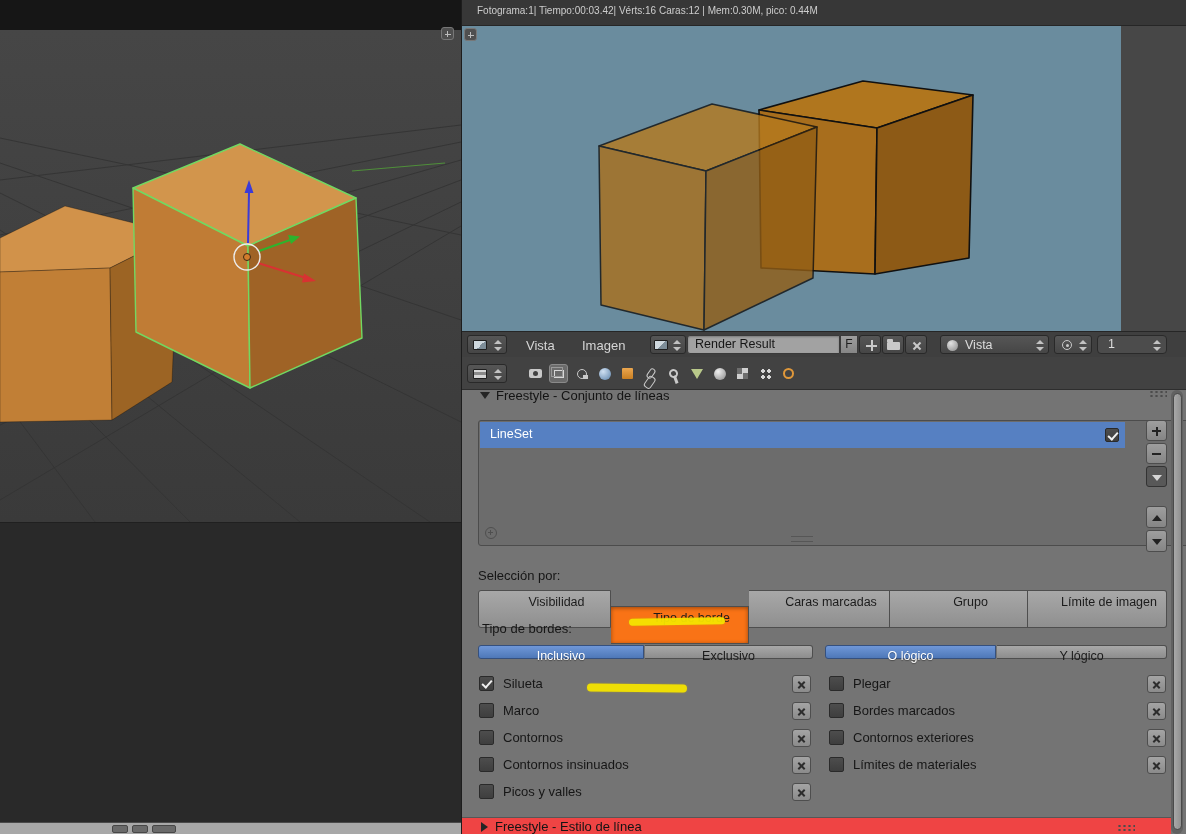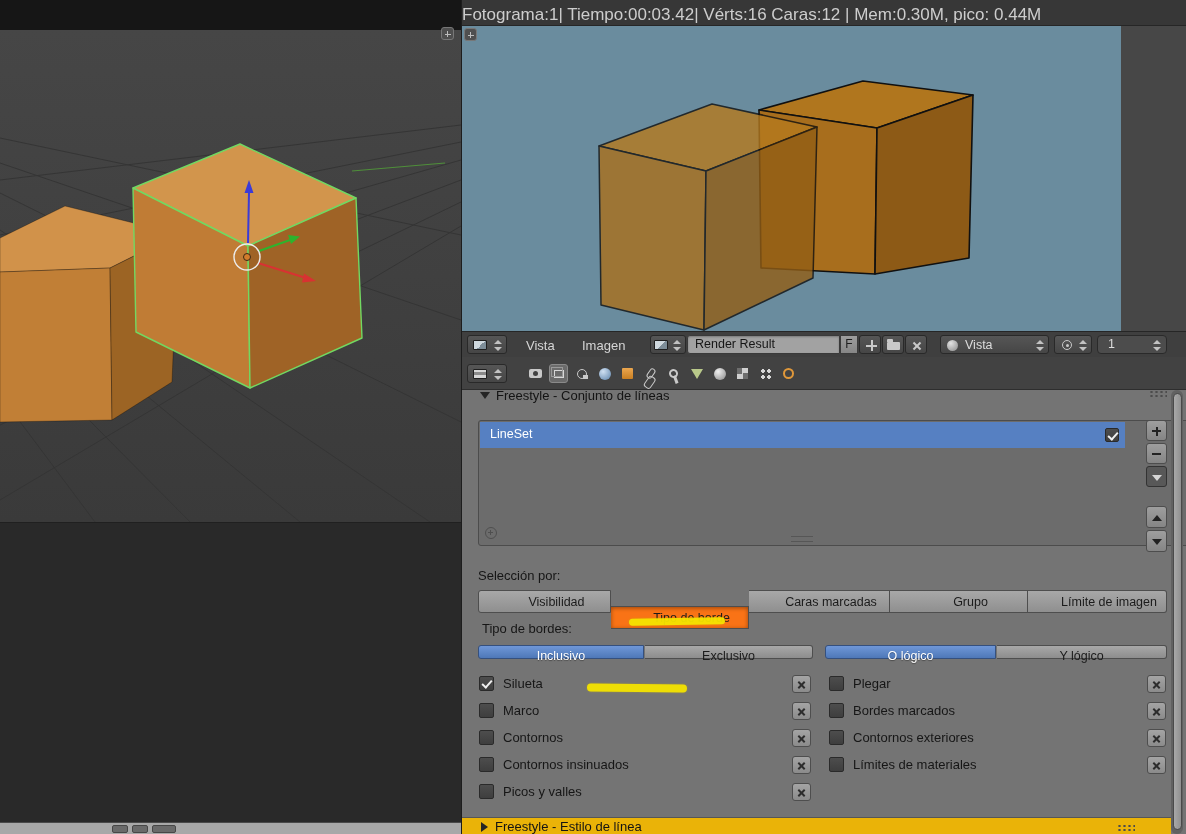--- a/index.html
+++ b/index.html
@@ -13,21 +13,21 @@
     border:1px solid #292929;border-radius:3px;color:#d5d5d5;font-size:12px;}
   .updn{position:absolute;right:4px;top:4px;width:8px;height:11px;}
   .updn::before{content:"";position:absolute;top:0;left:0;border-left:4px solid transparent;
     border-right:4px solid transparent;border-bottom:4px solid #c2c2c2;}
   .updn::after{content:"";position:absolute;top:7px;left:0;border-left:4px solid transparent;
     border-right:4px solid transparent;border-top:4px solid #c2c2c2;}
   .seg{position:absolute;height:14px;line-height:21px;text-align:center;font-size:12.5px;
     color:#1b1b1b;background:linear-gradient(#a8a8a8,#8d8d8d);border:1px solid #4e4e4e;}
   .seg.blue{background:linear-gradient(#6f97d8,#4e78b8);border-color:#35507e;color:#fff;
     text-shadow:0 1px 1px rgba(0,0,0,.35);}
-  .tab{height:23px;line-height:22px;text-align:center;font-size:12.5px;color:#1b1b1b;
+  .tab{height:38px;line-height:22px;text-align:center;font-size:12.5px;color:#1b1b1b;
     background:linear-gradient(#a8a8a8,#8f8f8f);border:1px solid #4e4e4e;border-left:none;
     display:inline-block;vertical-align:top;padding-left:24px;}
   .tab:first-child{border-left:1px solid #4e4e4e;border-radius:3px 0 0 3px;}
   .tab:last-child{border-radius:0 3px 3px 0;}
   .tab.pressed{background:#f97316;box-shadow:inset 0 1px 4px rgba(0,0,0,.4);margin-top:16px;}
   .chk{position:absolute;width:15px;height:15px;background:linear-gradient(#4d4d4d,#3e3e3e);
     border:1px solid #2a2a2a;border-radius:2px;}
   .chk.checked::after{content:"";position:absolute;left:4px;top:1px;width:4px;height:8px;
     border:solid #f0f0f0;border-width:0 2px 2px 0;transform:rotate(42deg);}
   .xbtn{position:absolute;width:19px;height:18px;background:linear-gradient(#a4a4a4,#8b8b8b);
@@ -58,21 +58,21 @@
   #v3d{left:0;top:0;width:461px;height:822px;background:#3c3c3c;}
   #v3d-top{left:0;top:0;width:461px;height:30px;background:#161616;}
   #v3d-canvas{left:0;top:30px;width:461px;height:492px;}
   #v3d-low{left:0;top:522px;width:461px;height:300px;background:#292929;border-top:1px solid #202020;}
   #timeline{left:0;top:822px;width:461px;height:12px;background:#a8a8a8;border-top:1px solid #4a4a4a;}
   .tl-btn{position:absolute;top:2px;width:16px;height:8px;background:#6a6a6a;border:1px solid #474747;border-radius:2px;}
 
   
   #imged{left:461px;top:0;width:725px;height:357px;background:#3a3a3a;border-left:1px solid #1d1d1d;}
   #stats{left:0;top:0;width:725px;height:26px;background:#373737;border-bottom:1px solid #262626;}
-  #stats span{position:absolute;left:0;top:5px;font-size:17px;color:#cdcdcd;}
+  #stats span{position:absolute;left:15px;top:5px;font-size:10px;color:#cdcdcd;}
   #render-canvas{left:0;top:26px;width:725px;height:305px;background:#474747;}
   #render-blue{left:0;top:0;width:659px;height:305px;background:#6a8c9e;}
   #imged-header{left:0;top:331px;width:725px;height:26px;background:#3f3f3f;border-top:1px solid #262626;}
   .menu-item{position:absolute;top:6px;font-size:13px;color:#d6d6d6;}
   .namefield{position:absolute;left:225px;top:3px;width:153px;height:19px;background:#a2a2a2;
     border:1px solid #3a3a3a;border-radius:3px 0 0 3px;font-size:12.5px;color:#161616;
     line-height:17px;padding-left:7px;box-shadow:inset 0 1px 2px rgba(0,0,0,.25);}
   .fbtn{position:absolute;left:378px;top:3px;width:18px;height:19px;background:linear-gradient(#9d9d9d,#868686);
     border:1px solid #3a3a3a;font-size:12px;color:#1d1d1d;text-align:center;line-height:17px;}
   .ic-pic{position:absolute;left:5px;top:4px;width:14px;height:10px;border:1px solid #1f1f1f;border-radius:1px;
@@ -123,21 +123,21 @@
   #lineset-row span{position:absolute;left:10px;top:5px;font-size:12.5px;color:#fff;}
   #lineset-row .chk{right:6px;left:auto;top:6px;width:14px;height:14px;}
   #lb-add{position:absolute;left:6px;bottom:6px;width:12px;height:12px;border:1.5px solid #4f4f4f;border-radius:50%;}
   #lb-add::before{content:"";position:absolute;left:1.8px;top:3.8px;width:5px;height:1.4px;background:#4f4f4f;}
   #lb-add::after{content:"";position:absolute;left:3.6px;top:2px;width:1.4px;height:5px;background:#4f4f4f;}
   #lb-grip{position:absolute;left:312px;bottom:3px;width:22px;height:6px;border-top:1.5px solid #565656;border-bottom:1.5px solid #565656;}
   #scrollbar{position:absolute;left:709px;top:33px;width:12px;height:444px;background:#616161;border-radius:6px;}
   #scroll-thumb{position:absolute;left:1.5px;top:3px;width:9px;height:437px;border-radius:5px;
     background:linear-gradient(90deg,#a8a8a8,#909090);border:1px solid #4a4a4a;}
   .row{position:absolute;height:18px;}
-  #panel2-hdr{position:absolute;left:0;top:460px;width:709px;height:17px;background:#eab308;border-top:1px solid #565757;}
+  #panel2-hdr{position:absolute;left:0;top:460px;width:709px;height:17px;background:#ef4444;border-top:1px solid #565757;}
 </style>
 </head>
 <body>
 
 <div id="app">
 
   <section id="v3d" class="abs">
     <div id="v3d-top" class="abs"></div>
     <div id="v3d-canvas" class="abs">
       <svg width="461" height="492" viewBox="0 0 461 492">

